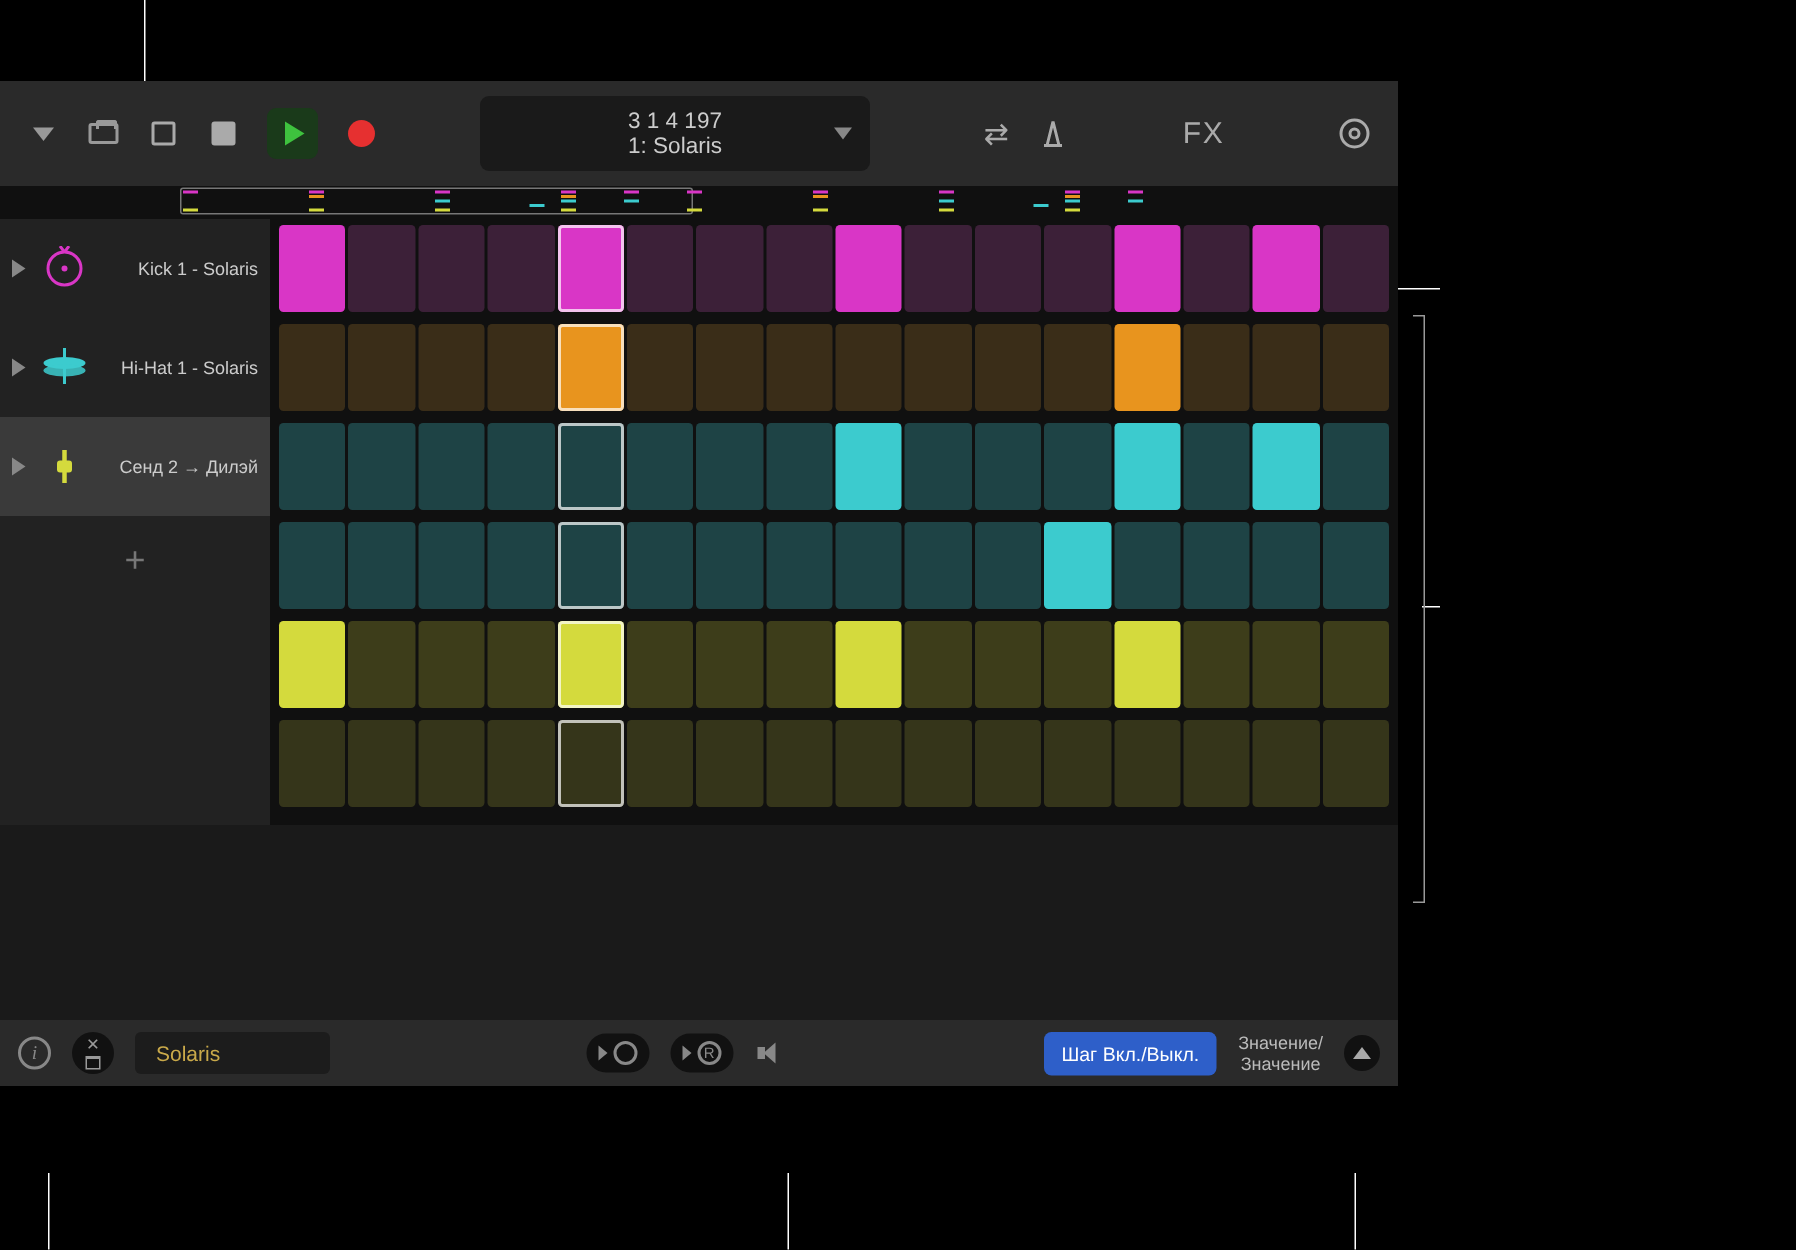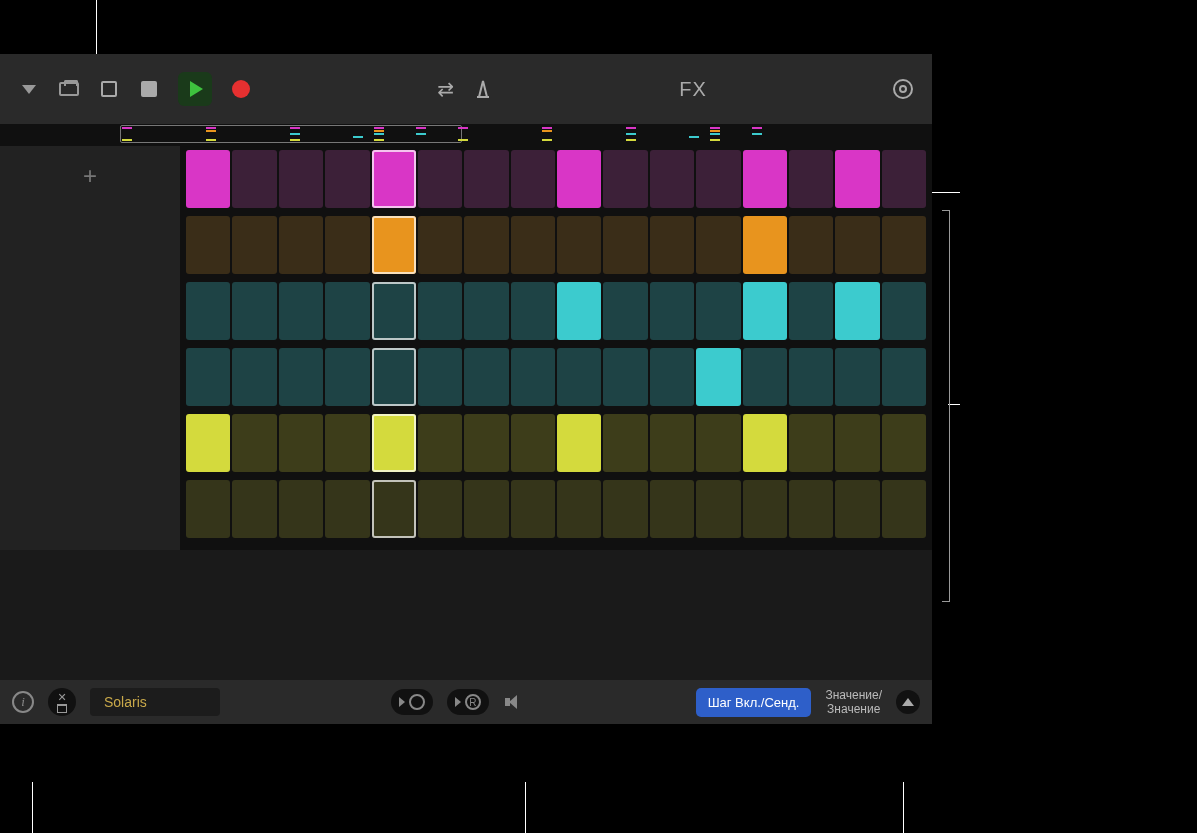--- a/index.html
+++ b/index.html
@@ -158,20 +158,25 @@
       </div>
     <div class="ico">
         <div class="stopbtn"></div>
       </div>
     <div class="playbtn">
         <div class="playtri"></div>
       </div>
     <div class="ico">
         <div class="recbtn"></div>
       </div>
+    <div class="lcd">
+      <div>3  1  4  197</div>
+      <div>1: Solaris</div>
+      <div class="caret"></div>
+    </div>
     <div class="spacer"></div>
     <div class="loopico">⇄</div>
     <div class="ico">
         <svg width="20" height="20" viewBox="0 0 20 20">
           <path d="M6 18 L10 2 L14 18 Z" fill="none" stroke="#aaa" stroke-width="2"></path>
           <line x1="4" y1="18" x2="16" y2="18" stroke="#aaa" stroke-width="2"></line>
         </svg>
       </div>
     <div class="spacer"></div>
     <div class="fx">FX</div>
@@ -438,20 +443,53 @@
           <div style="width:10px;height:2px;margin-bottom:1px;background:transparent"></div>
           <div style="width:10px;height:2px;margin-bottom:1px;background:transparent"></div>
           <div style="width:10px;height:2px;margin-bottom:1px;background:transparent"></div>
           <div style="width:10px;height:2px;margin-bottom:1px;background:transparent"></div>
         </div>
       </div>
   </div>
 
   <div class="main">
     <div class="tracks" id="tracklist">
+        <div class="trackrow">
+          <div class="playsmall"></div>
+          <div class="trackicon">
+            <svg width="30" height="30" viewBox="0 0 30 30">
+              <circle cx="15" cy="15" r="11" fill="none" stroke="#d936c6" stroke-width="2"></circle>
+              <circle cx="15" cy="15" r="2" fill="#d936c6"></circle>
+              <line x1="15" y1="4" x2="12" y2="0" stroke="#d936c6" stroke-width="2"></line>
+              <line x1="15" y1="4" x2="18" y2="0" stroke="#d936c6" stroke-width="2"></line>
+            </svg>
+          </div>
+          <div class="tracklabel">Kick 1 - Solaris</div>
+        </div>
+        <div class="trackrow">
+          <div class="playsmall"></div>
+          <div class="trackicon">
+            <svg width="32" height="26" viewBox="0 0 32 26">
+              <ellipse cx="16" cy="10" rx="14" ry="4" fill="#3ccbce"></ellipse>
+              <ellipse cx="16" cy="15" rx="14" ry="4" fill="#3ccbce" opacity="0.85"></ellipse>
+              <line x1="16" y1="0" x2="16" y2="24" stroke="#3ccbce" stroke-width="2"></line>
+            </svg>
+          </div>
+          <div class="tracklabel">Hi-Hat 1 - Solaris</div>
+        </div>
+        <div class="trackrow selected">
+          <div class="playsmall"></div>
+          <div class="trackicon">
+            <svg width="26" height="26" viewBox="0 0 26 26">
+              <line x1="13" y1="2" x2="13" y2="24" stroke="#d4da3d" stroke-width="3"></line>
+              <rect x="8" y="9" width="10" height="8" rx="2" fill="#d4da3d"></rect>
+            </svg>
+          </div>
+          <div class="tracklabel">Сенд 2 → Дилэй</div>
+        </div>
         <div class="addrow">+</div>
       </div>
     <div class="grid" id="stepgrid">
         <div class="row r0">
           <div class="cell on"></div>
           <div class="cell off"></div>
           <div class="cell off"></div>
           <div class="cell off"></div>
           <div class="cell on outlined"></div>
           <div class="cell off"></div>
@@ -574,21 +612,21 @@
         <div class="palette"></div>
       </div>
     <div class="pillbtn">
         <div class="pillchev"></div>
         <div class="rbadge">R</div>
       </div>
     <div class="ico">
         <div class="spk"></div>
       </div>
     <div style="flex:1"></div>
-    <div class="bluebtn">Шаг Вкл./Сенд.</div>
+    <div class="bluebtn">Шаг Вкл./Выкл.</div>
     <div class="veltxt" style="white-space:pre-line">Значение/
 Значение</div>
     <div class="upcaret">
         <div class="uptri"></div>
       </div>
   </div>
 </div>
 
 <div class="callout v" style="left:32px; top:782px; height:51px;"></div>
 <div class="callout v" style="left:525px; top:782px; height:51px;"></div>

